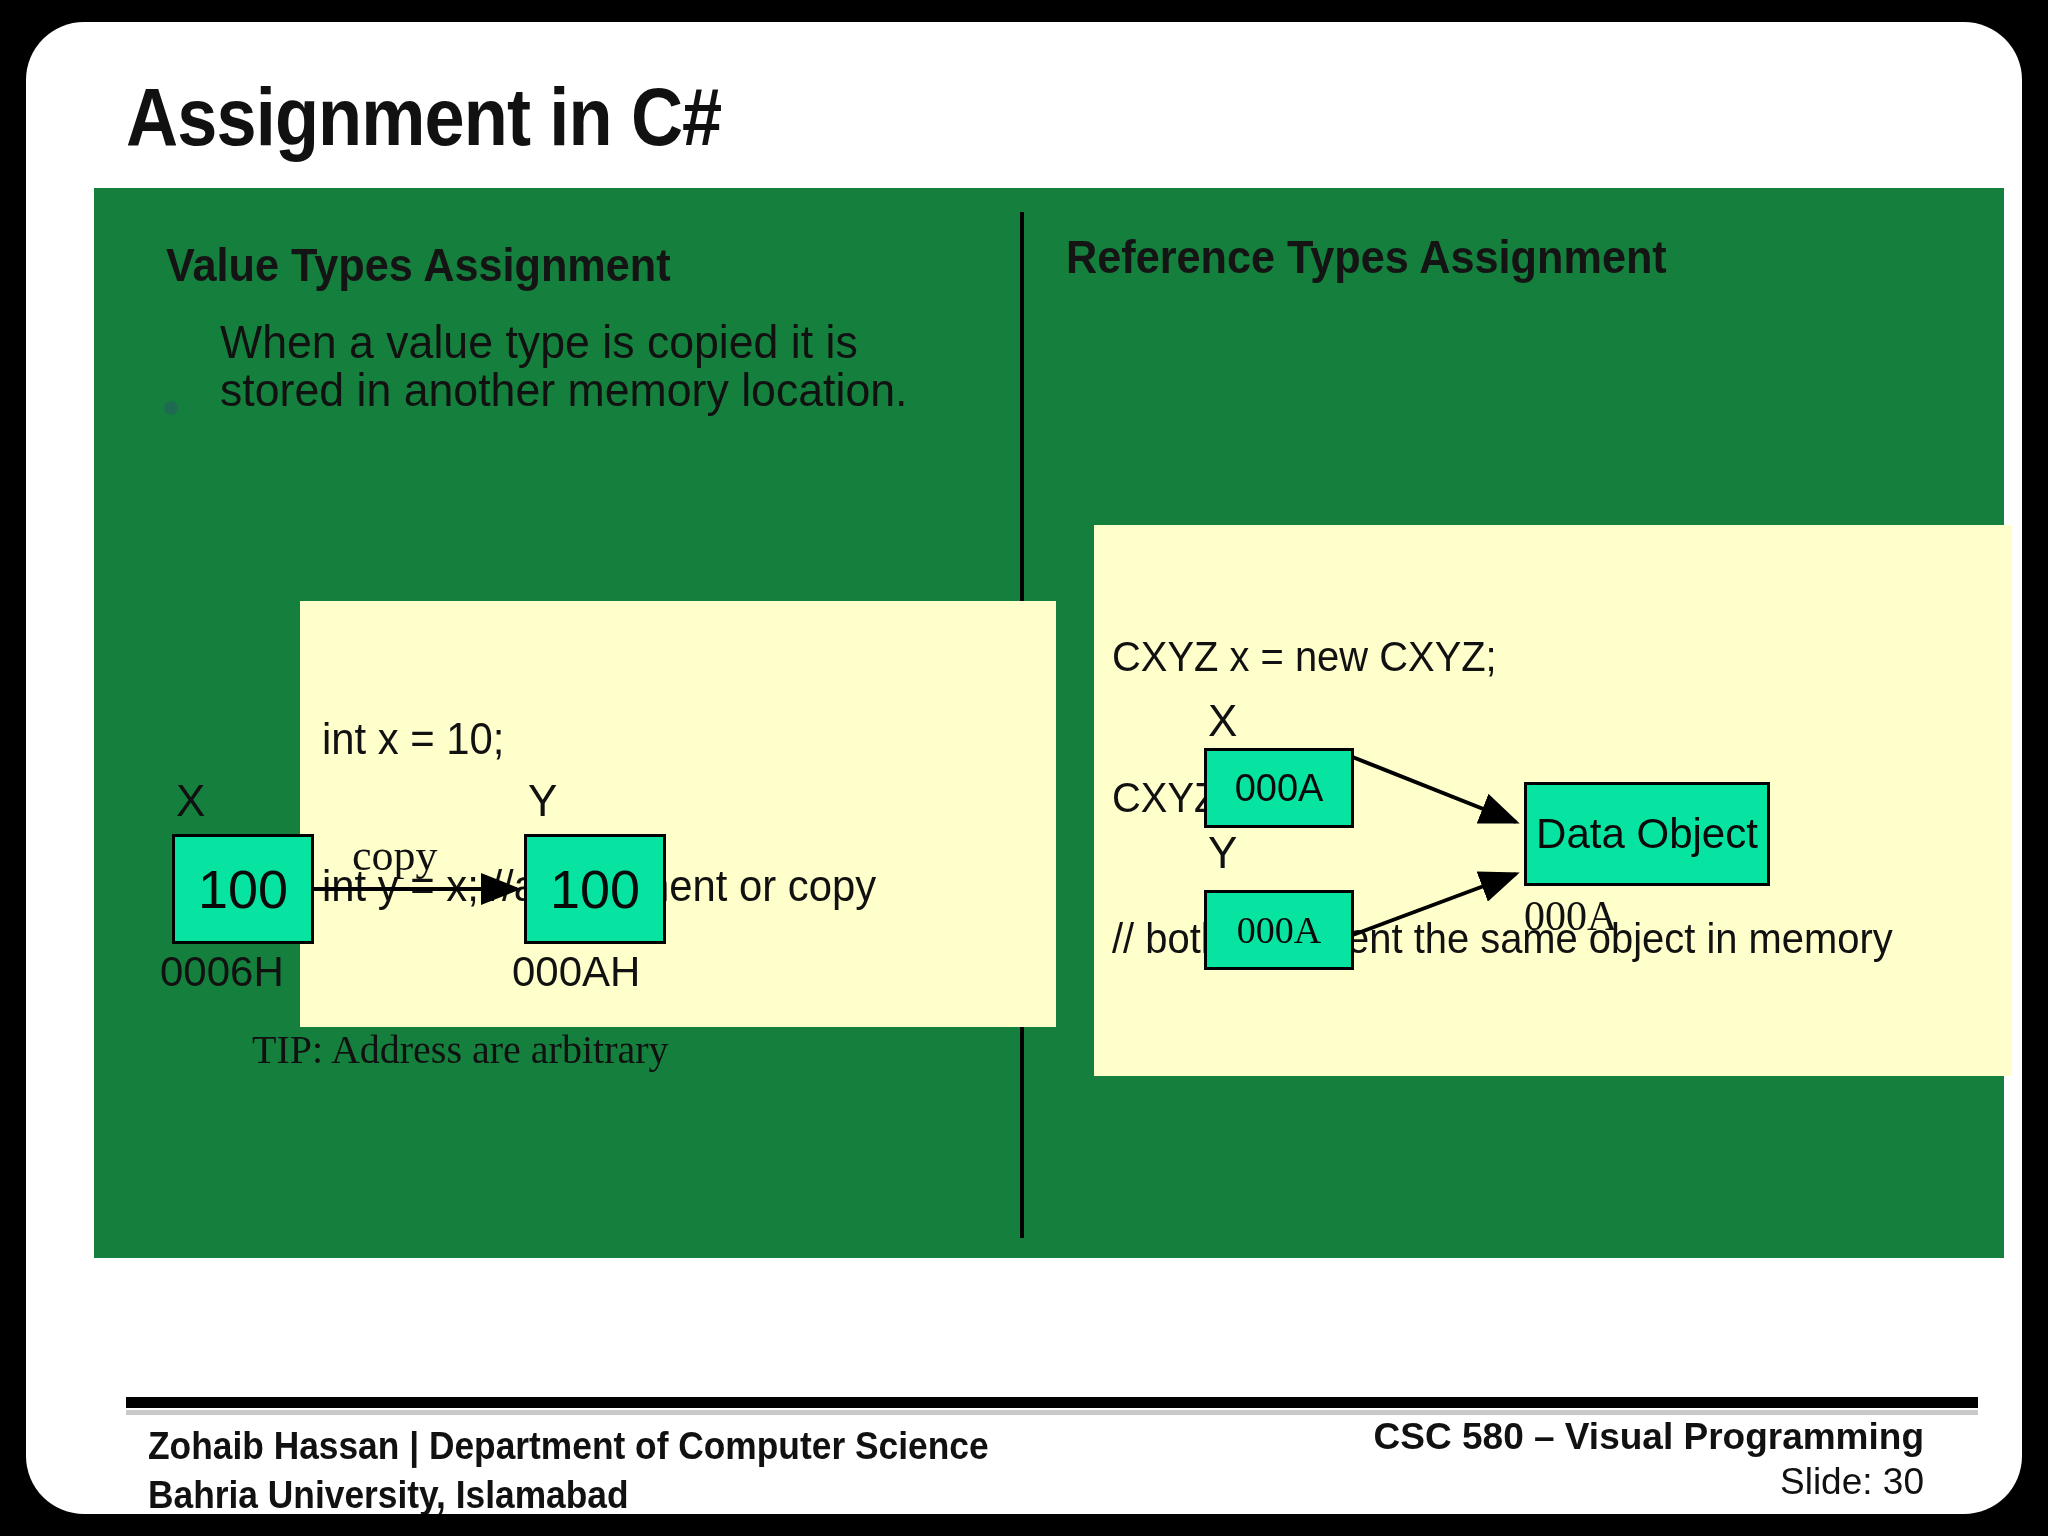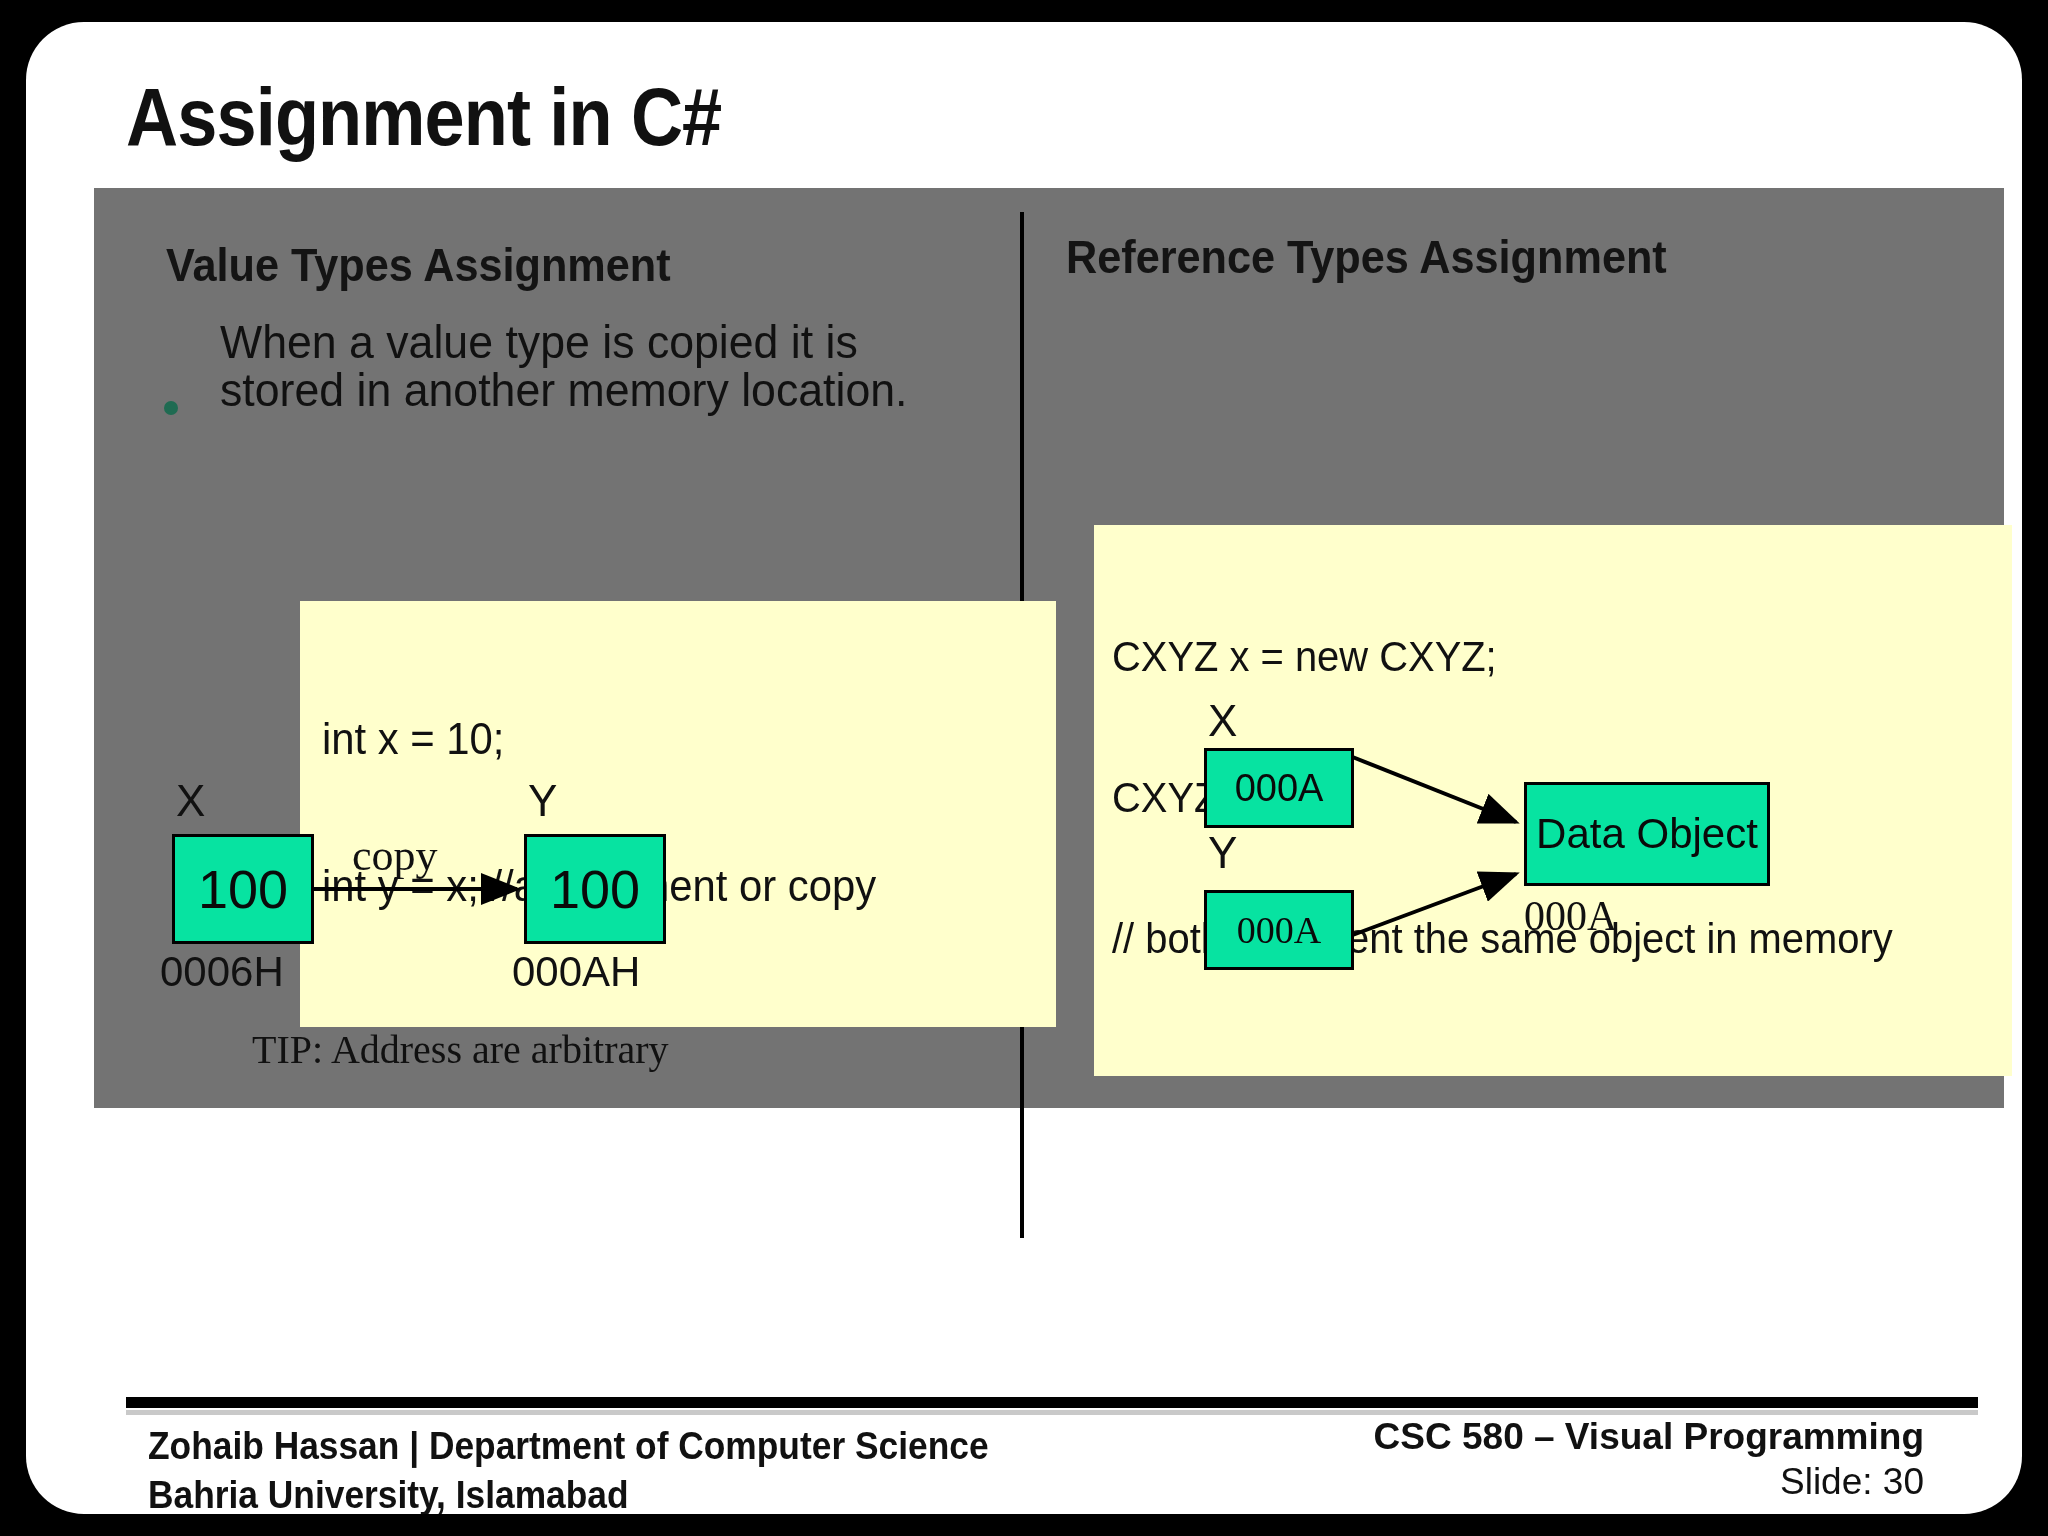--- a/index.html
+++ b/index.html
@@ -41,22 +41,22 @@
     transform-origin: left center;
     white-space: nowrap;
   }
 
   
   #content-panel {
     position: absolute;
     left: 68px;
     top: 166px;
     width: 1910px;
-    height: 920px;
-    background: #737373;
+    height: 1070px;
+    background: #15803d;
   }
 
   #column-divider {
     position: absolute;
     left: 926px;
     top: 24px;
     width: 4px;
     height: 1026px;
     background: #000000;
   }

